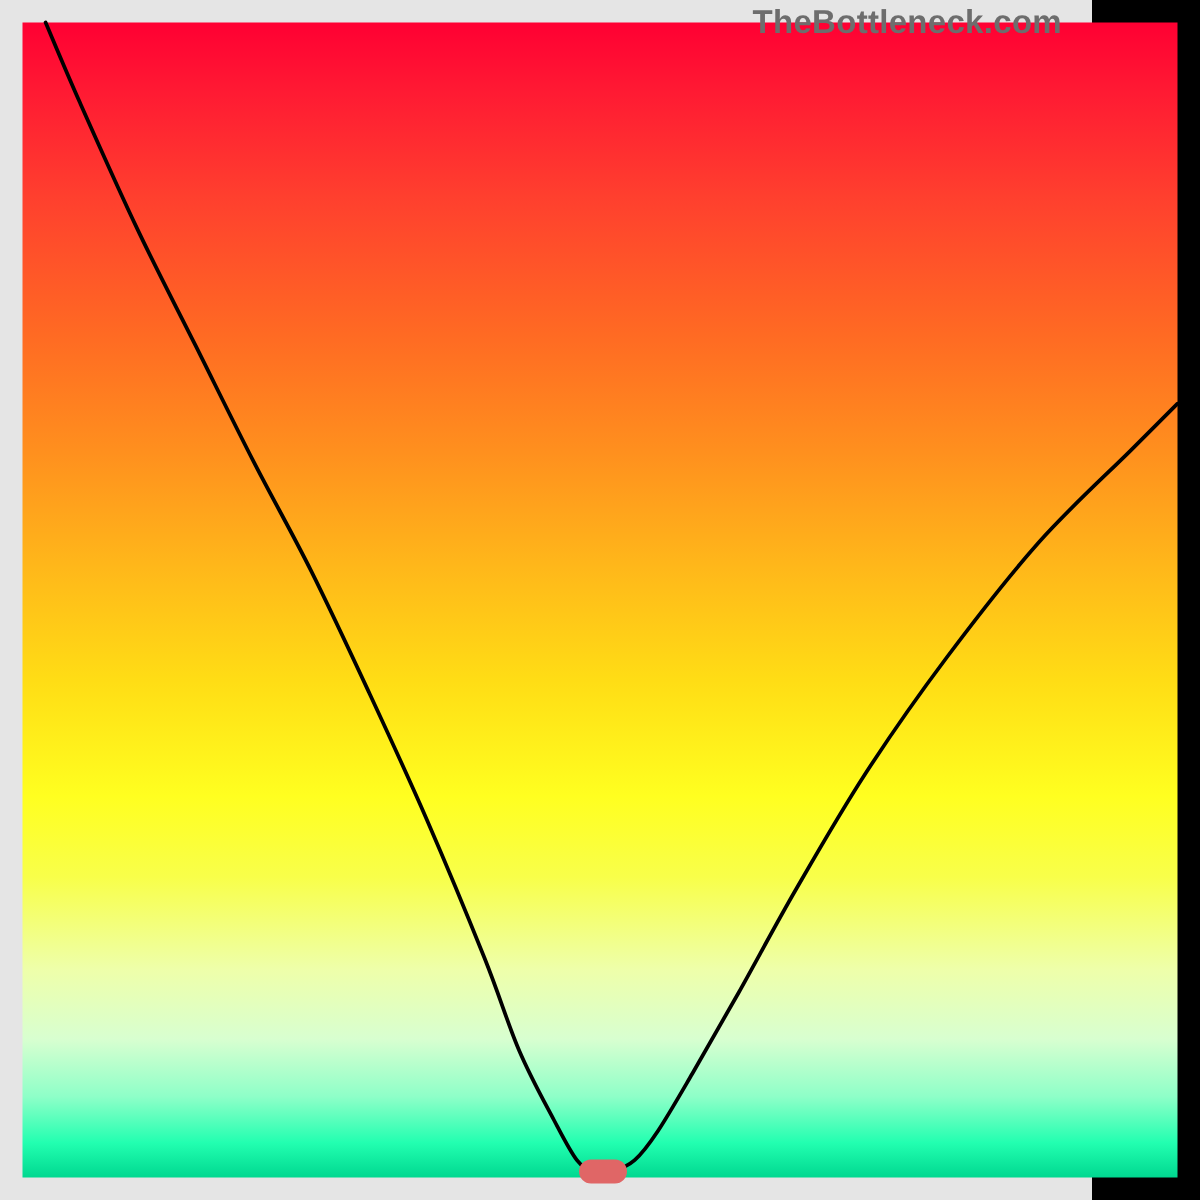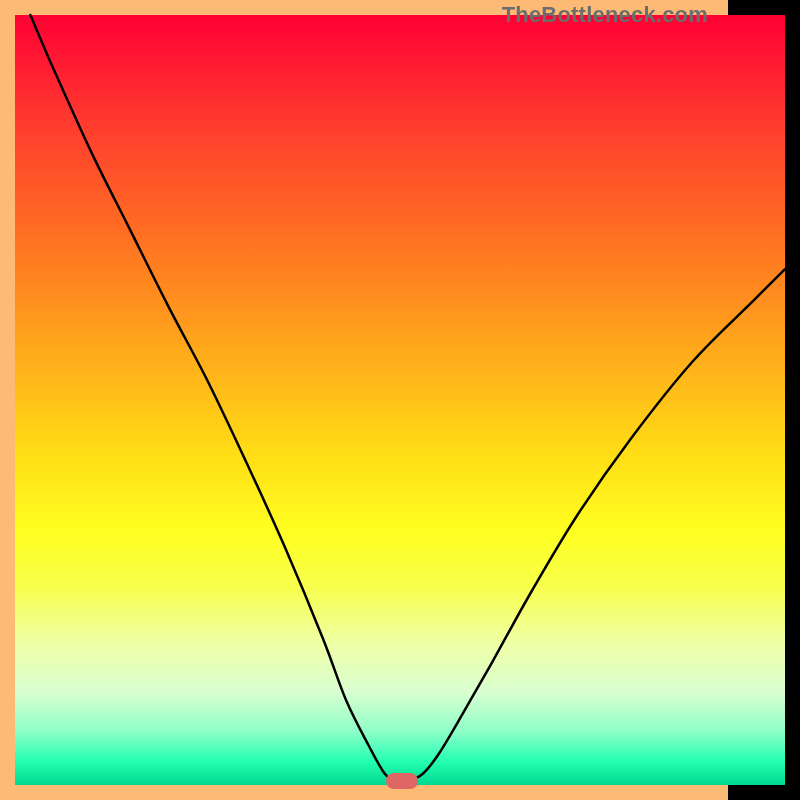--- a/index.html
+++ b/index.html
@@ -8,21 +8,21 @@
     width: 800px;
     height: 800px;
     background: #000;
     overflow: hidden;
     font-family: Arial, Helvetica, sans-serif;
   }
   .frame {
     position: relative;
     width: 728px;
     height: 800px;
-    background: #fdba74;
+    background: #e5e5e5;
   }
   .plot-area {
     position: absolute;
     left: 15px;
     top: 15px;
     width: 770px;
     height: 770px;
     
     background: linear-gradient(
       to bottom,

